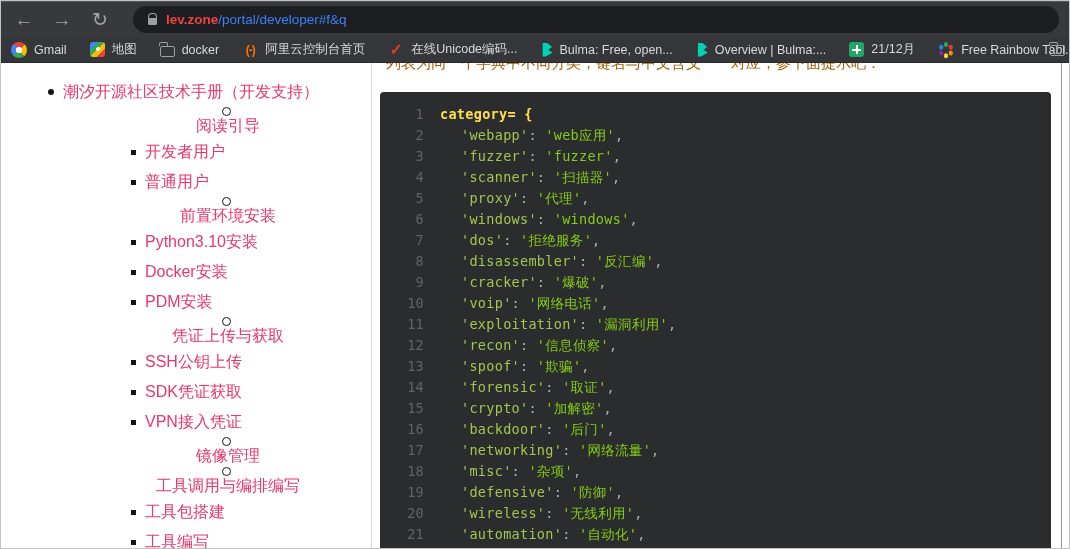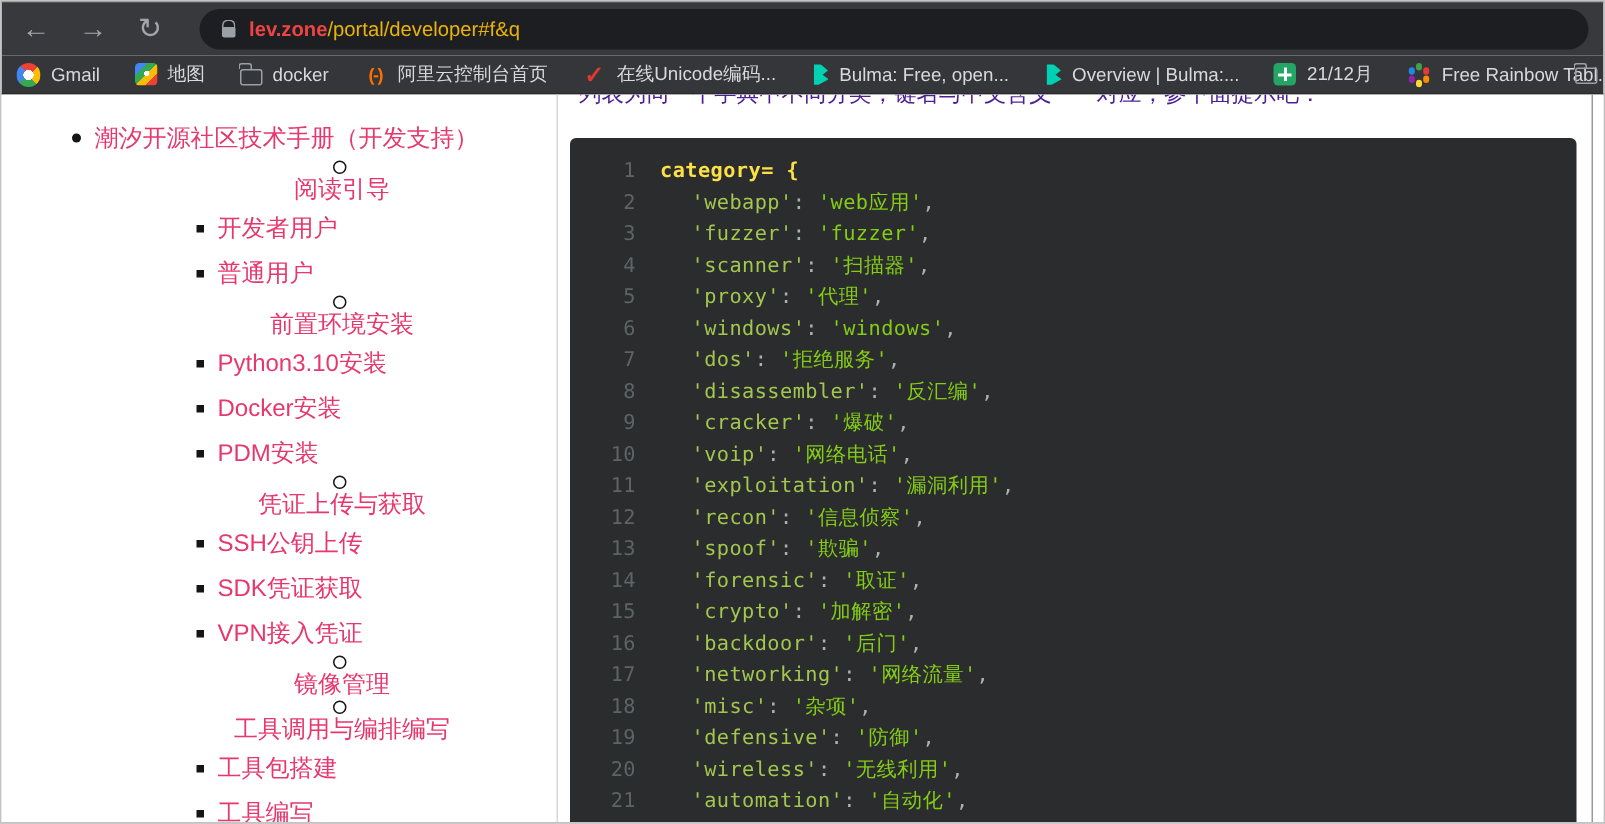--- a/index.html
+++ b/index.html
@@ -14,21 +14,21 @@
             margin-right:16px; cursor:default; }
   .addressbar { flex:1; height:27px; background:#1d1e22; border-radius:14px;
                 display:flex; align-items:center; padding-left:13px; margin-left:6px; }
   .lock { width:9px; height:7px; background:#9aa0a6; border-radius:1.5px;
           position:relative; margin:3px 9px 0 2px; flex:none; }
   .lock::before { content:""; position:absolute; width:7px; height:6px;
                   border:1.5px solid #9aa0a6; border-bottom:none;
                   border-radius:4px 4px 0 0; left:0; top:-5px; }
   .url { font-size:13.5px; white-space:nowrap; }
   .url .host { color:#ef4444; font-weight:bold; }
-  .url .path { color:#eab308; }
+  .url .path { color:#3b82f6; }
 
   
   .bookmarksbar { height:26px; background:#353639; border-bottom:1px solid #29292b;
                   display:flex; align-items:center; padding:0 10px; gap:23px;
                   overflow:hidden; white-space:nowrap;text-align:right; }
   .bookmark { display:flex; align-items:center; gap:7px; flex:none; }
   .blabel { color:#d7d9db; font-size:12.5px; }
   .bicon { flex:none; display:flex; align-items:center; justify-content:center;
            width:16px; height:16px; }
   .icon-gmail { border-radius:50%;
@@ -71,21 +71,21 @@
   li.lvl2 { padding-left:84px;flex-direction:column; }
   li.lvl3 { padding-left:124px; }
   li.lvl1 .marker::before { content:""; width:6px; height:6px; border-radius:50%; background:#151515; }
   li.lvl2 .marker::before { content:""; width:7px; height:7px; border-radius:50%;
                             border:1.4px solid #151515; }
   li.lvl3 .marker::before { content:""; width:5px; height:5px; background:#151515; }
   .navlink { color:#e6376e; font-size:16px; text-decoration:none; white-space:nowrap; }
 
   .main { flex:1; position:relative; padding:0 18px 0 8px; overflow:hidden; }
   .clipped { height:16px; overflow:hidden; margin-left:6px; }
-  .clipped span { display:block; margin-top:-9px; color:#4c1d95; font-size:15px; line-height:18px;
+  .clipped span { display:block; margin-top:-9px; color:#a16207; font-size:15px; line-height:18px;
                   white-space:nowrap; }
 
   .codeblock { margin-top:13px; background:#2a2c2e; border-radius:4px;
                padding:12px 10px 40px 16px; height:620px;
                font-family:"DejaVu Sans Mono", monospace; font-size:13.5px;
                letter-spacing:0.3px; color:#ced4da; }
   .codeline { display:flex; height:21px; line-height:21px; white-space:pre; }
   .lnum { width:28px; text-align:right; margin-right:16px; color:#5d6467; flex:none; }
   .decl { color:#fde047; font-weight:bold;text-align:right; }
   .entry { padding-left:21px; }

